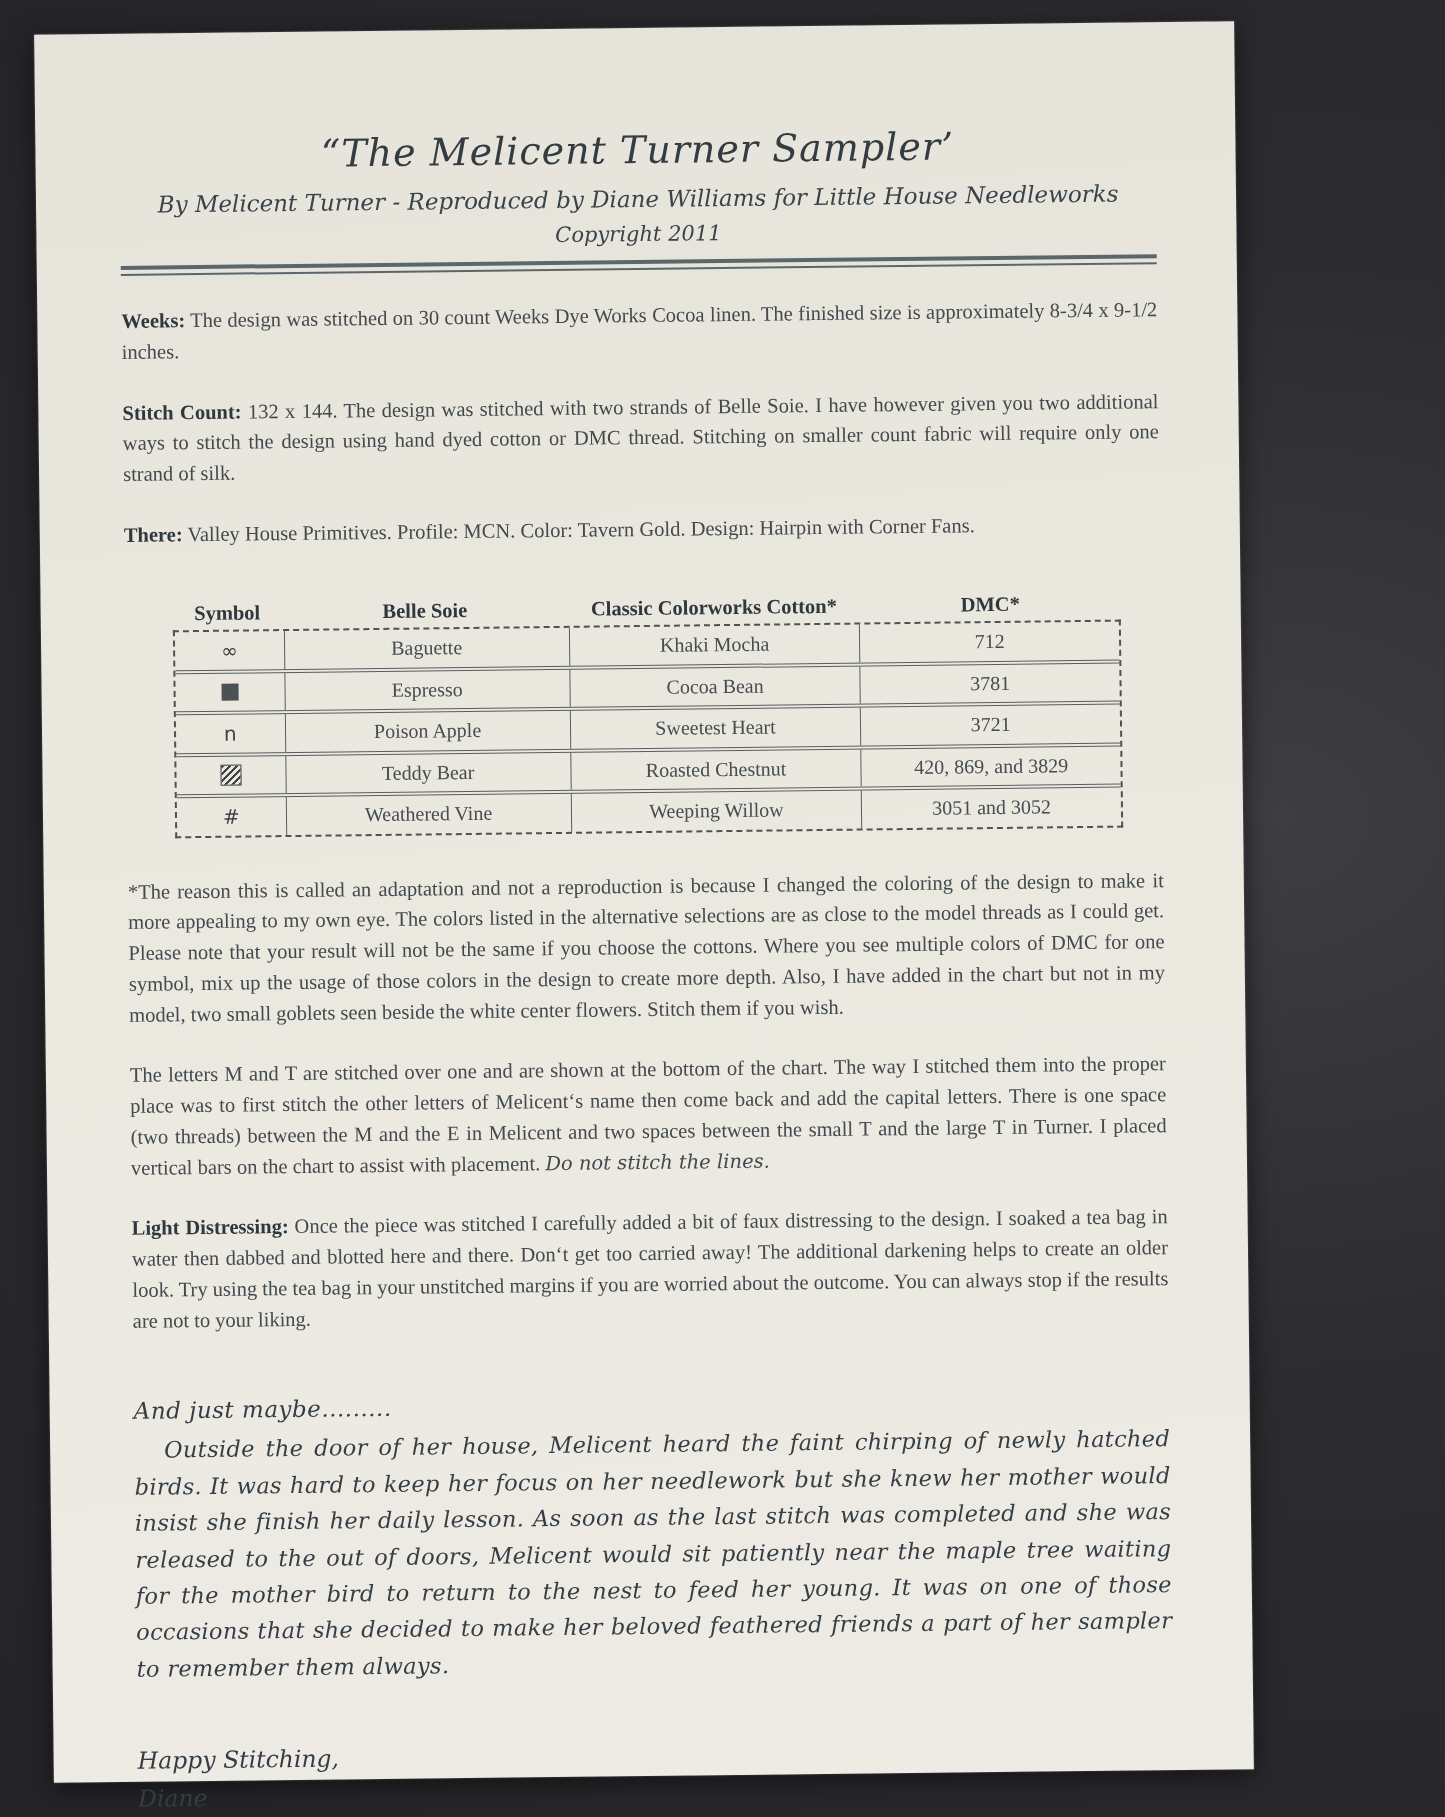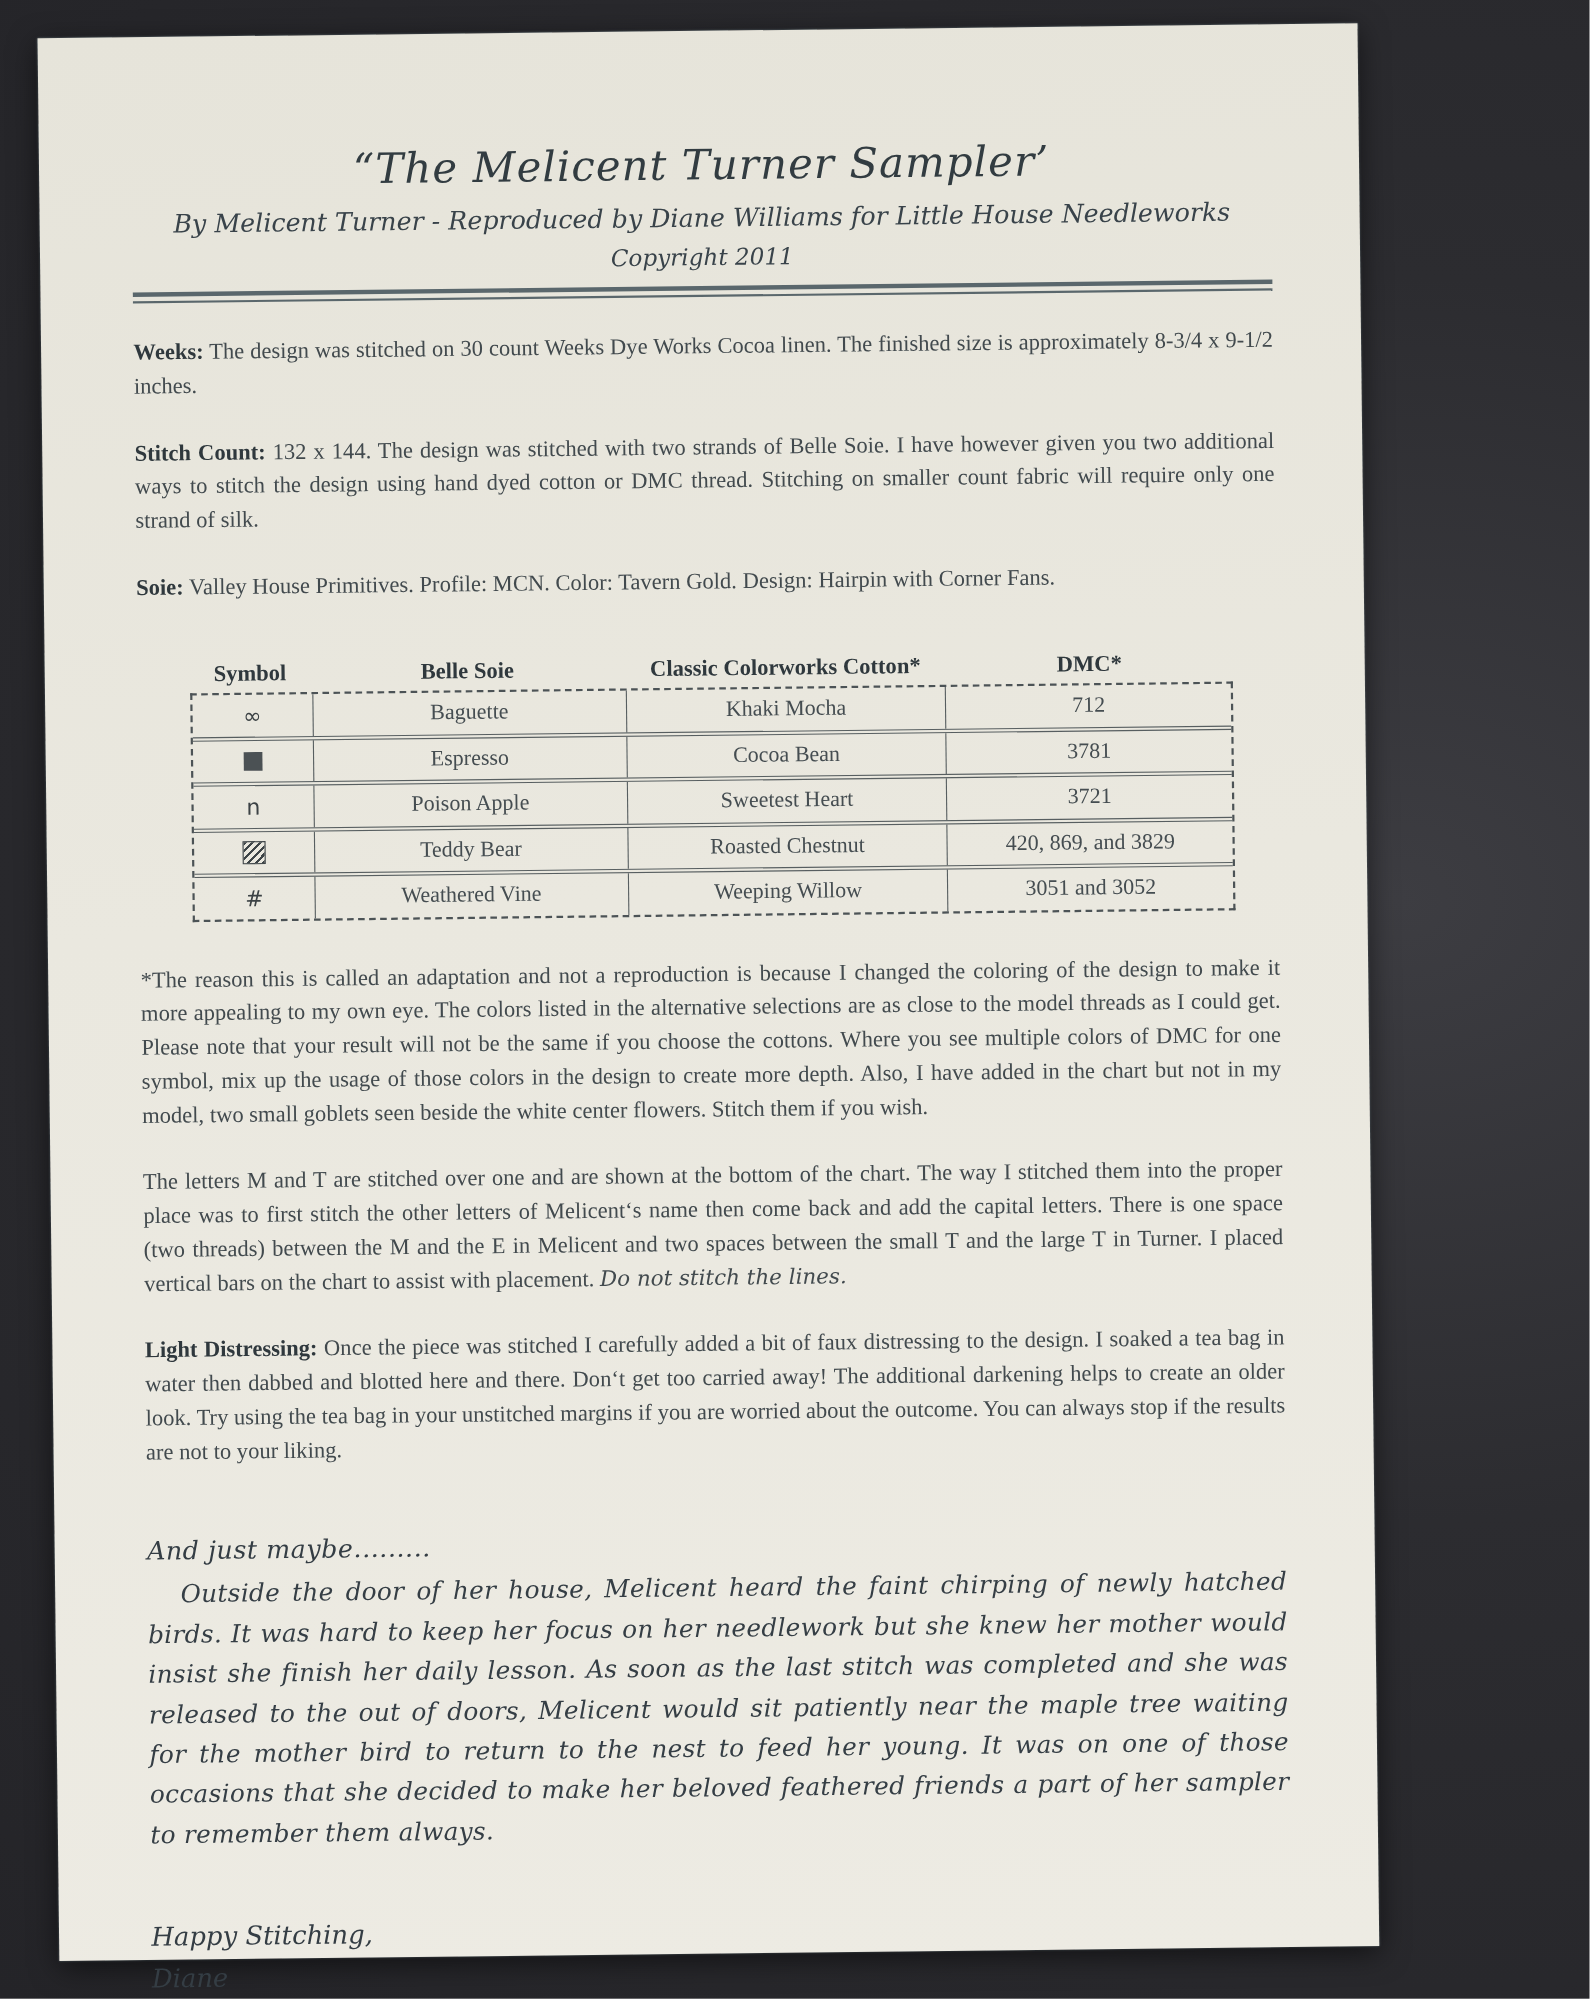--- a/index.html
+++ b/index.html
@@ -90,21 +90,21 @@
 
     <div class="title">“The Melicent Turner Sampler’</div>
     <div class="byline">By Melicent Turner - Reproduced by Diane Williams for Little House Needleworks</div>
     <div class="copyright">Copyright 2011</div>
     <div class="rule"></div>
 
     <p class="para"><b>Weeks:</b> <span>The design was stitched on 30 count Weeks Dye Works Cocoa linen.  The finished size is approximately 8-3/4 x 9-1/2 inches.</span></p>
 
     <p class="para"><b>Stitch Count:</b> <span>132 x 144.  The design was stitched with two strands of Belle Soie.  I have however given you two additional ways to stitch the design using hand dyed cotton or DMC thread.  Stitching on smaller count fabric will require only one strand of silk.</span></p>
 
-    <p class="para"><b>Soie:</b> <span>Valley House Primitives.  Profile: MCN.  Color: Tavern Gold.  Design: Hairpin with Corner Fans.</span></p>
+    <p class="para"><b>There:</b> <span>Valley House Primitives.  Profile: MCN.  Color: Tavern Gold.  Design: Hairpin with Corner Fans.</span></p>
 
     <div class="tablewrap">
       <div class="thead">
         <div>Symbol</div>
         <div>Belle Soie</div>
         <div>Classic Colorworks Cotton*</div>
         <div>DMC*</div>
       </div>
       <div class="tbox">
 

